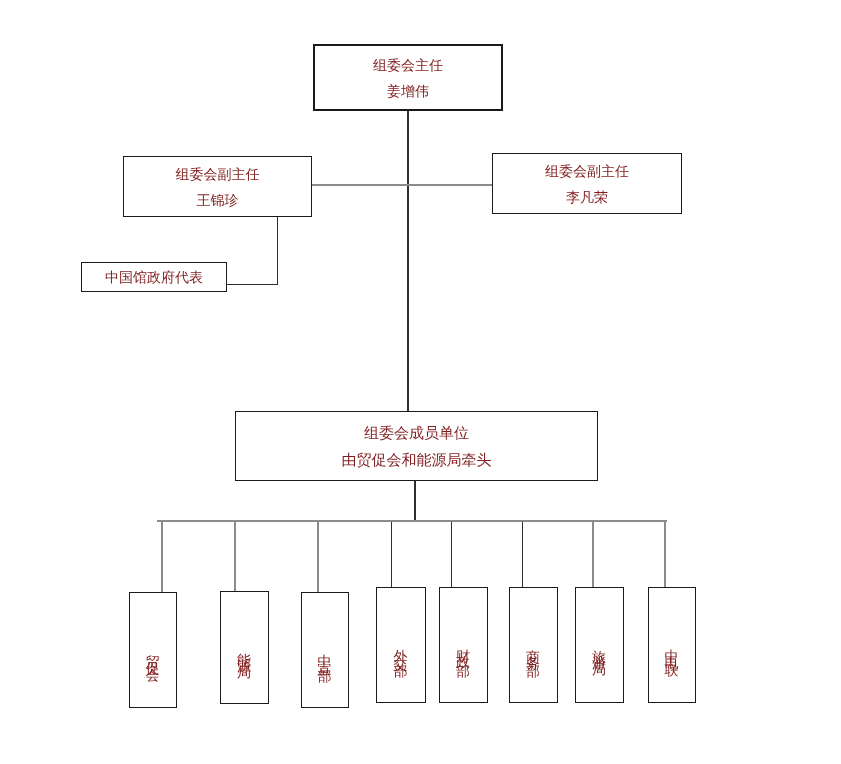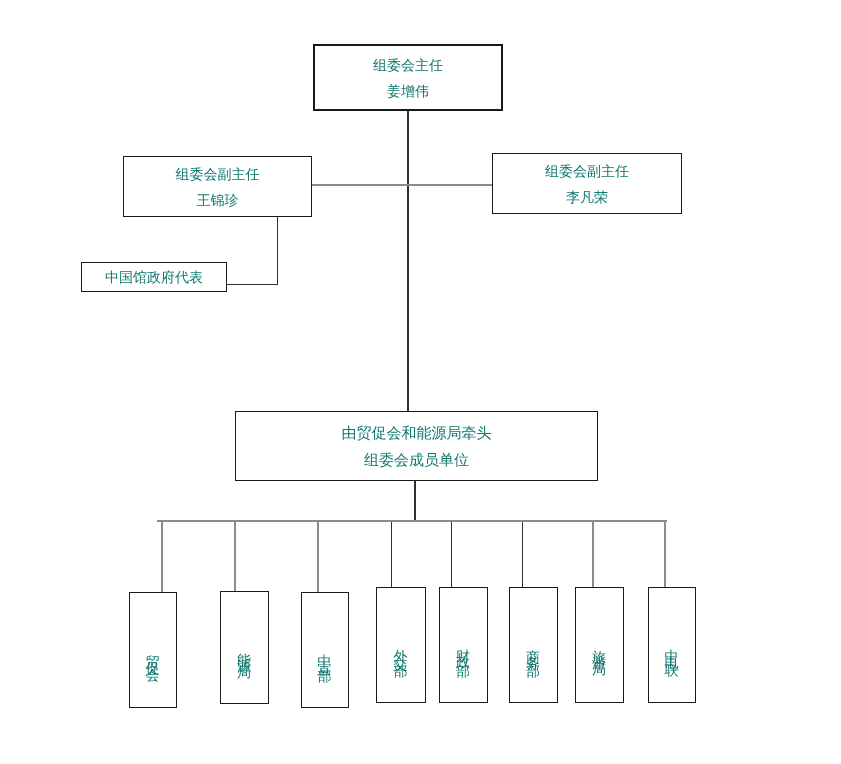--- a/index.html
+++ b/index.html
@@ -7,21 +7,21 @@
     padding: 0;
     background: #ffffff;
   }
   #canvas {
     position: relative;
     width: 841px;
     height: 764px;
     background: #ffffff;
     overflow: hidden;
     font-family: "Liberation Sans", "DejaVu Sans", sans-serif;
-    color: #0f766e;
+    color: #7f1d1d;
   }
   .node {
     position: absolute;
     box-sizing: border-box;
     background: #ffffff;
     border: 1px solid #1a1a1a;
     display: flex;
     flex-direction: column;
     align-items: center;
     justify-content: center;
@@ -118,22 +118,22 @@
   <div class="node" id="vice-right">
     <div class="line">组委会副主任</div>
     <div class="line">李凡荣</div>
   </div>
 
   <div class="node" id="pavilion">
     <div class="line">中国馆政府代表</div>
   </div>
 
   <div class="node" id="members">
+    <div class="line">组委会成员单位</div>
     <div class="line">由贸促会和能源局牵头</div>
-    <div class="line">组委会成员单位</div>
   </div>
 
   <div class="unit" id="unit-0">
     <div class="vtext">贸促会</div>
   </div>
   <div class="unit" id="unit-1">
     <div class="vtext">能源局</div>
   </div>
   <div class="unit" id="unit-2">
     <div class="vtext">中宣部</div>

